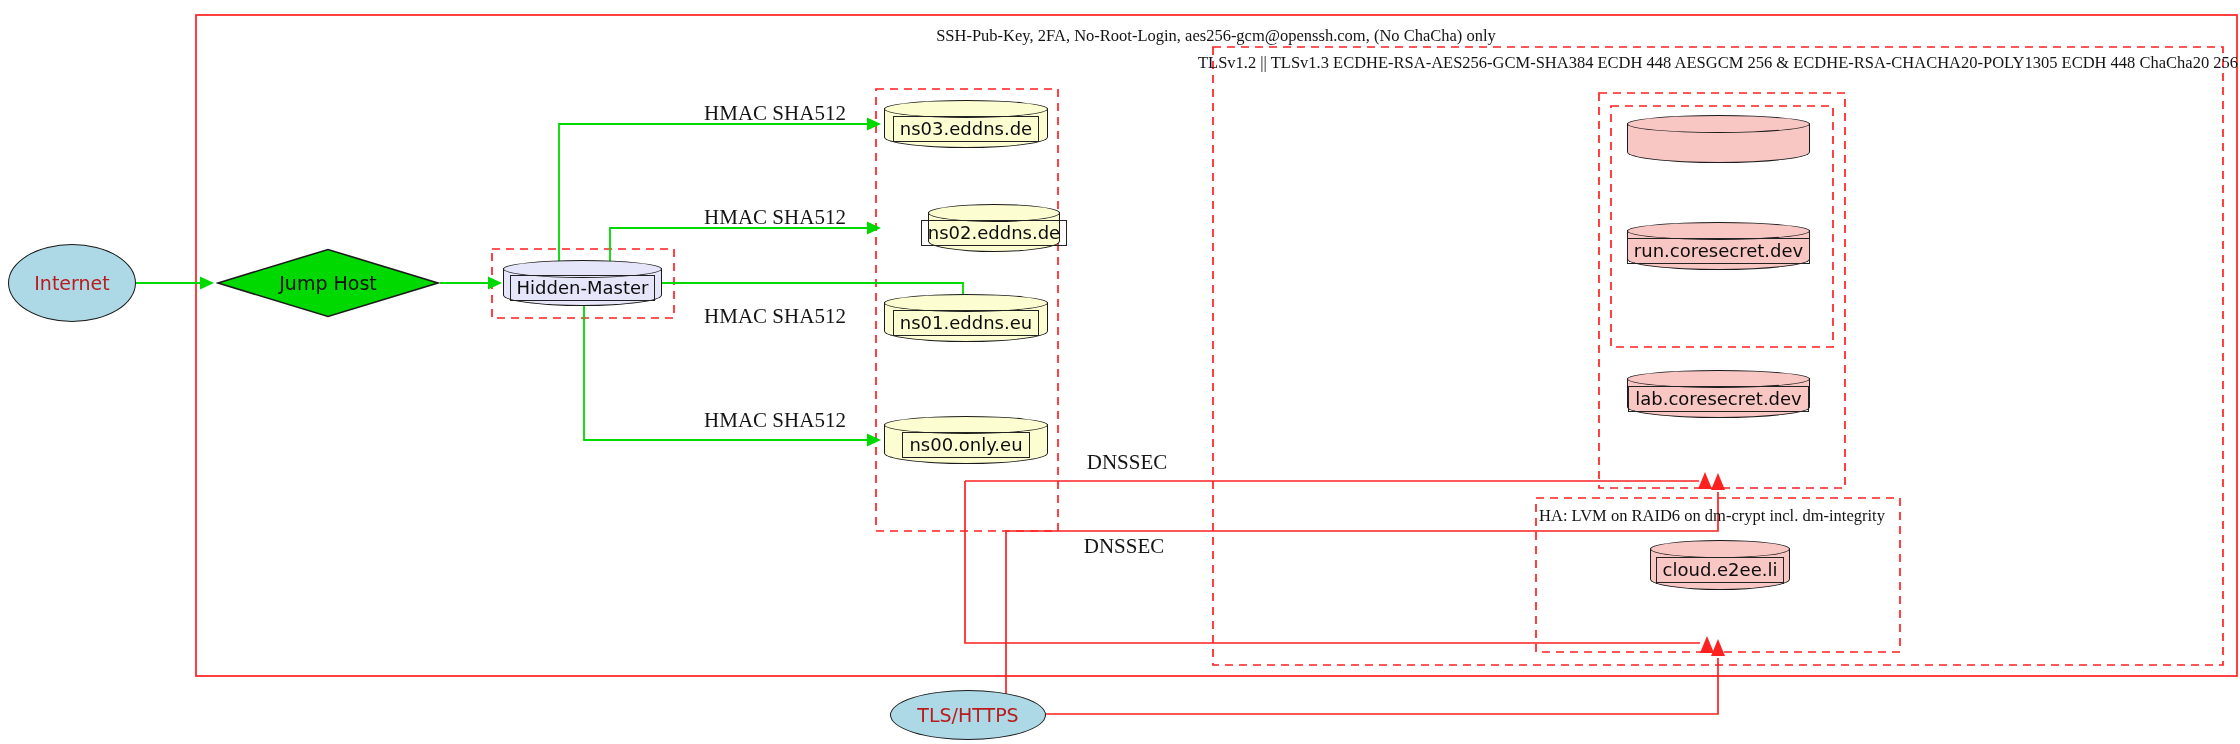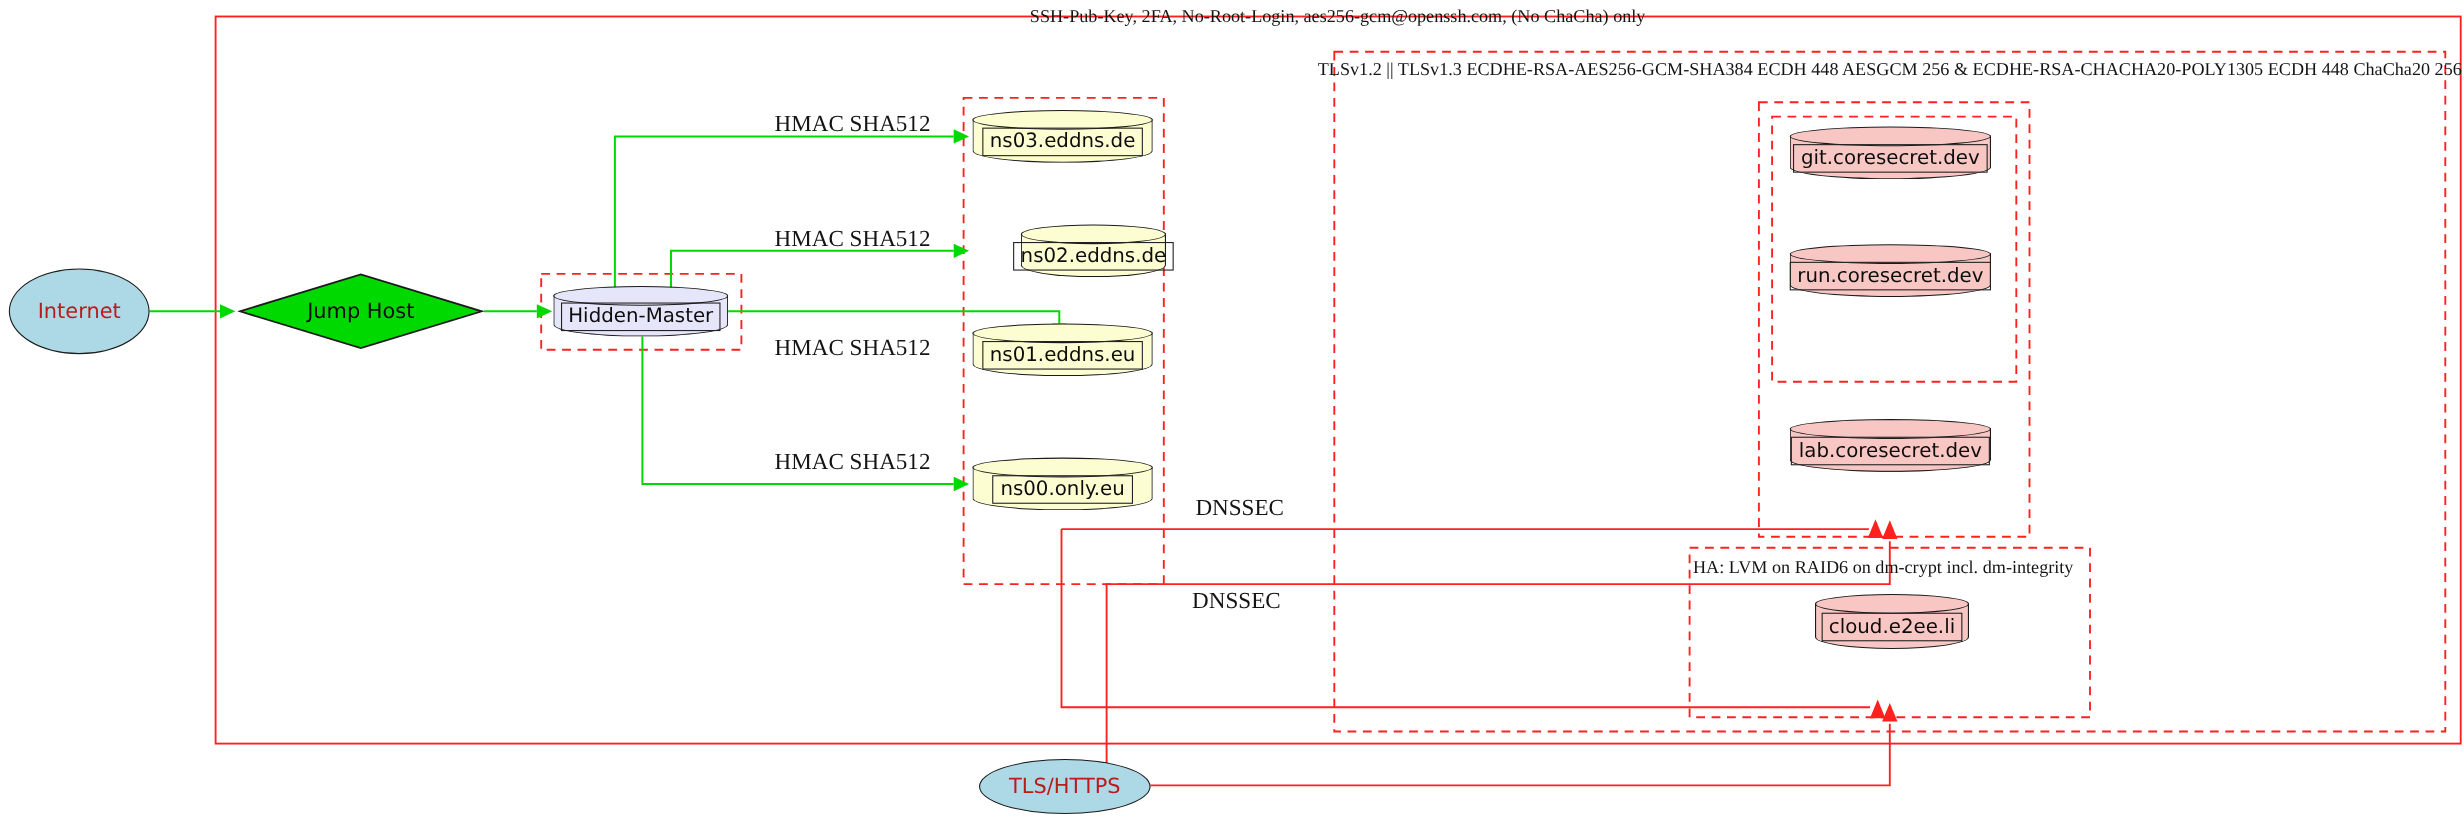--- a/index.html
+++ b/index.html
@@ -97,21 +97,21 @@
     <path class="rl" d="M965 481 V643 H1700"></path>
     <polygon class="ra" points="1707,636 1700,653 1714,653"></polygon>
 
     <path class="rl" d="M1006 694 V531 H1718 V492"></path>
     <polygon class="ra" points="1718,473 1711,490 1725,490"></polygon>
 
     <path class="rl" d="M1046 714 H1718 V658"></path>
     <polygon class="ra" points="1718,639 1711,656 1725,656"></polygon>
   </svg>
 
-  <div class="clabel" style="left:1216px; top:5px;text-align:center;">SSH-Pub-Key, 2FA, No-Root-Login, aes256-gcm@openssh.com, (No ChaCha) only</div>
+  <div class="clabel" style="left:1216px; top:26px;text-align:center;">SSH-Pub-Key, 2FA, No-Root-Login, aes256-gcm@openssh.com, (No ChaCha) only</div>
   <div class="clabel" style="left:1718px; top:53px;">TLSv1.2 || TLSv1.3 ECDHE-RSA-AES256-GCM-SHA384 ECDH 448 AESGCM 256 &amp; ECDHE-RSA-CHACHA20-POLY1305 ECDH 448 ChaCha20 256</div>
   <div class="clabel" style="left:1712px; top:506px;">HA: LVM on RAID6 on dm-crypt incl. dm-integrity</div>
 
   <div class="elabel" style="left:775px;  top:113px;">HMAC SHA512</div>
   <div class="elabel" style="left:775px;  top:217px;">HMAC SHA512</div>
   <div class="elabel" style="left:775px;  top:316px;">HMAC SHA512</div>
   <div class="elabel" style="left:775px;  top:420px;">HMAC SHA512</div>
   <div class="elabel" style="left:1127px; top:462px;">DNSSEC</div>
   <div class="elabel" style="left:1124px; top:546px;">DNSSEC</div>
 
@@ -162,34 +162,31 @@
     <div class="cyl-body"></div>
     <div class="cyl-top"></div>
     <div class="cyl-label">
         <span>ns00.only.eu</span>
       </div>
   </div>
 
   <div class="node cyl" style="left:1627px; top:115px; width:183px; height:48px; --fill:var(--c-node_pink,#f8c7c4);">
     <div class="cyl-body"></div>
     <div class="cyl-top"></div>
-    <div class="cyl-label">
-        <span>git.coresecret.dev</span>
-      </div>
   </div>
 
   <div class="node cyl" style="left:1627px; top:222px; width:183px; height:48px; --fill:var(--c-node_pink,#f8c7c4);">
     <div class="cyl-body"></div>
     <div class="cyl-top"></div>
     <div class="cyl-label">
         <span>run.coresecret.dev</span>
       </div>
   </div>
 
-  <div class="node cyl" style="left:1627px; top:381px; width:183px; height:48px;padding-left:22px; --fill:var(--c-node_pink,#f8c7c4);">
+  <div class="node cyl" style="left:1627px; top:370px; width:183px; height:48px;padding-left:22px; --fill:var(--c-node_pink,#f8c7c4);">
     <div class="cyl-body"></div>
     <div class="cyl-top"></div>
     <div class="cyl-label">
         <span>lab.coresecret.dev</span>
       </div>
   </div>
 
   <div class="node cyl" style="left:1650px; top:540px; width:140px; height:50px; --fill:var(--c-node_pink,#f8c7c4);">
     <div class="cyl-body"></div>
     <div class="cyl-top"></div>

